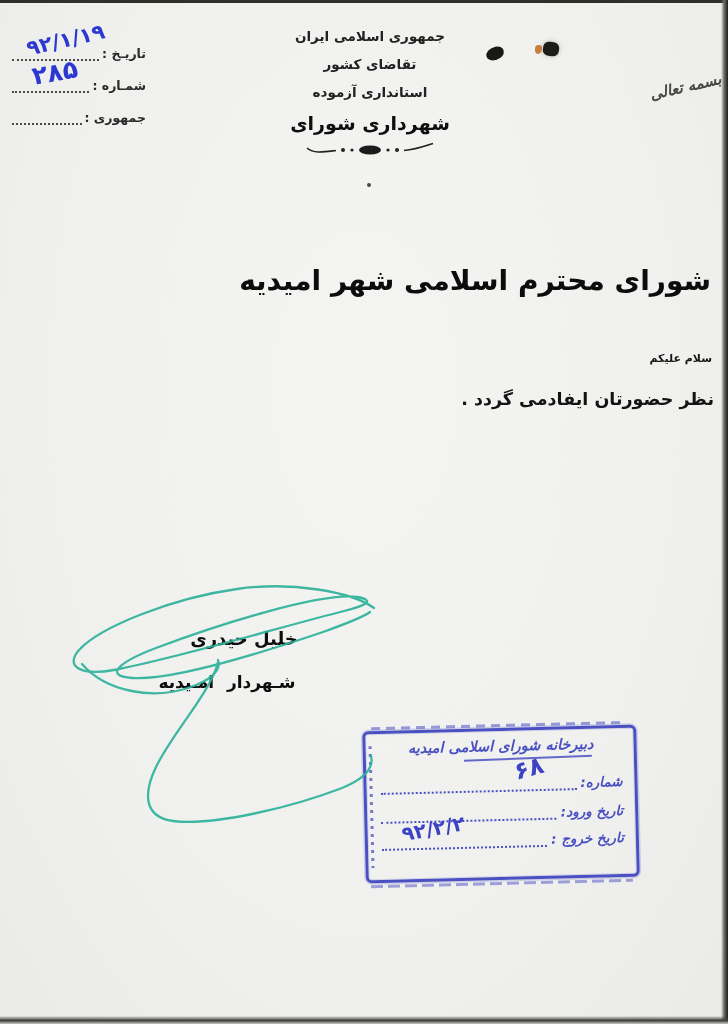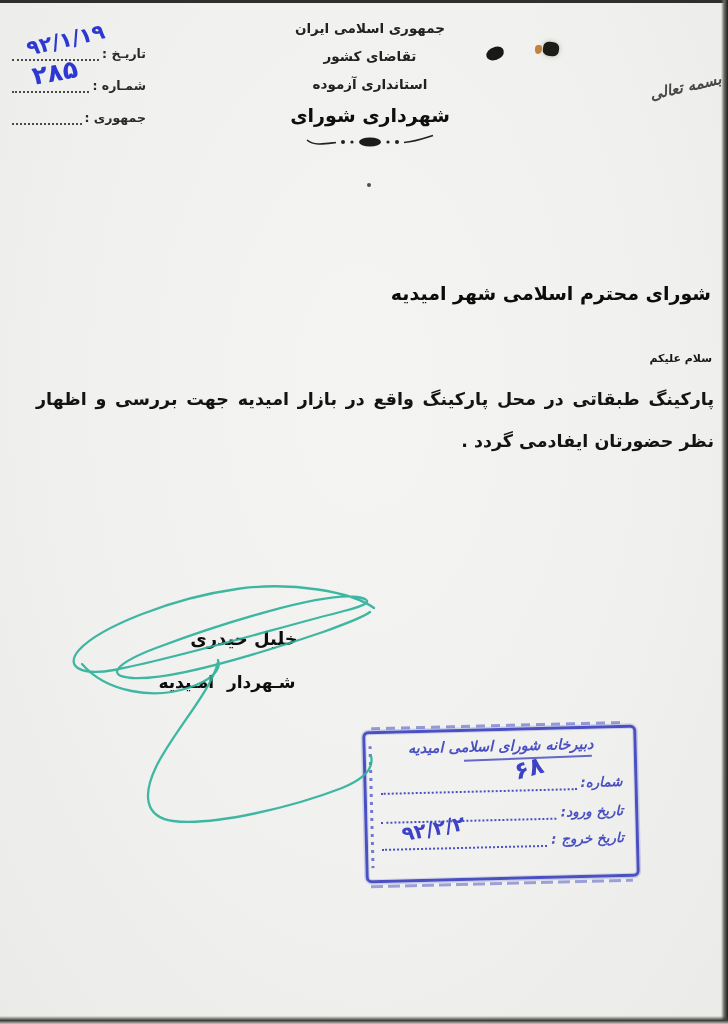--- a/index.html
+++ b/index.html
@@ -11,21 +11,21 @@
     color:#1a1a1a;
   }
   
   .edge-top    { position:absolute; left:0; right:0; top:0; height:3px; background:#2f2f2d; }
   .edge-right  { position:absolute; top:0; bottom:0; right:0; width:7px;
                  background:linear-gradient(to right, rgba(80,80,78,0) 0%, #6a6a66 45%, #1c1c1a 100%); }
   .edge-bottom { position:absolute; left:0; right:0; bottom:0; height:8px;
                  background:linear-gradient(to bottom, rgba(120,120,116,0) 0%, #3c3c38 55%, #c9c9c5 100%); }
 
   
-  .letterhead { position:absolute; left:255px; top:20px; width:230px; text-align:center; direction:rtl; }
+  .letterhead { position:absolute; left:255px; top:28px; width:230px; text-align:center; direction:rtl; }
   .lh-line  { font-size:13.5px; font-weight:700; color:#222; margin-bottom:12px; letter-spacing:.2px; }
   .lh-org   { font-size:19px; font-weight:800; color:#0e0e0e; margin-top:2px; }
   .lh-divider { margin-top:7px; }
 
   
   .bismillah { position:absolute; left:630px; top:80px; width:92px; direction:rtl;
                font-size:15px; font-style:italic; font-weight:600; color:#474745;
                transform:rotate(-13deg); }
 
   
@@ -42,21 +42,21 @@
   .blob1 { position:absolute; left:486px; top:47px; width:18px; height:13px; background:#181816;
            border-radius:60% 40% 55% 45%; transform:rotate(-14deg); }
   .blob2 { position:absolute; left:543px; top:42px; width:16px; height:14px; background:#1c1c1a;
            border-radius:38%; transform:rotate(8deg); box-shadow:0 0 5px rgba(140,130,110,.55); }
   .speck-tan { position:absolute; left:535px; top:45px; width:7px; height:9px; background:#c6803c;
                border-radius:50% 40% 60% 50%; }
   .speck-dot { position:absolute; left:367px; top:183px; width:4px; height:4px; background:#4c4c4a;
                border-radius:50%; }
 
   
-  .recipient  { position:absolute; right:17px; top:282px; direction:rtl; font-size:19px; font-weight:800; color:#0c0c0c; }
+  .recipient  { position:absolute; right:17px; top:264px; direction:rtl; font-size:28px; font-weight:800; color:#0c0c0c; }
   .salutation { position:absolute; right:16px; top:352px; direction:rtl; font-size:11px; font-weight:600; color:#161616; }
   .body-text  { position:absolute; right:14px; left:36px; top:378px; direction:rtl; color:#131313;
                 font-size:17.5px; font-weight:700; line-height:42px; }
   .body-line-justify { text-align:justify; text-align-last:justify; }
   .body-line-first   { text-indent:8px; }
   .body-line-end     { }
 
   
   .sig-name  { position:absolute; left:178px; top:628px; width:132px; text-align:center; direction:rtl;
                font-size:18px; font-weight:800; color:#0d0d0d; z-index:2; }
@@ -132,21 +132,20 @@
 
   <div class="blob1"></div>
   <div class="blob2"></div>
   <div class="speck-tan"></div>
   <div class="speck-dot"></div>
 
   <div class="recipient">شورای محترم اسلامی شهر امیدیه</div>
   <div class="salutation">سلام علیکم</div>
 
   <div class="body-text">
-    <div class="body-line-justify">پارکینگ طبقاتی در محل پارکینگ واقع در بازار امیدیه جهت بررسی و اظهار</div>
     <div class="body-line-end">نظر حضورتان ایفادمی گردد .</div>
   </div>
 
   <div class="sig-name">خلیل حیدری</div>
   <div class="sig-title">شـهردار  امـیدیه</div>
 
   <div class="sig-ink">
     <svg width="340" height="270" viewBox="0 0 340 270" fill="none" xmlns="http://www.w3.org/2000/svg">
       <g stroke="#2fb29b" stroke-width="2.3" stroke-linecap="round" fill="none" opacity="0.92">
         <path d="M322 36 C300 20 240 9 185 17 C120 26 48 55 27 78 C12 95 30 104 62 98 C130 85 232 54 292 39 C316 33 323 28 305 25 C270 20 168 52 104 76 C67 90 51 104 80 106 C120 109 212 80 271 60 C296 51 312 45 318 40"></path>

